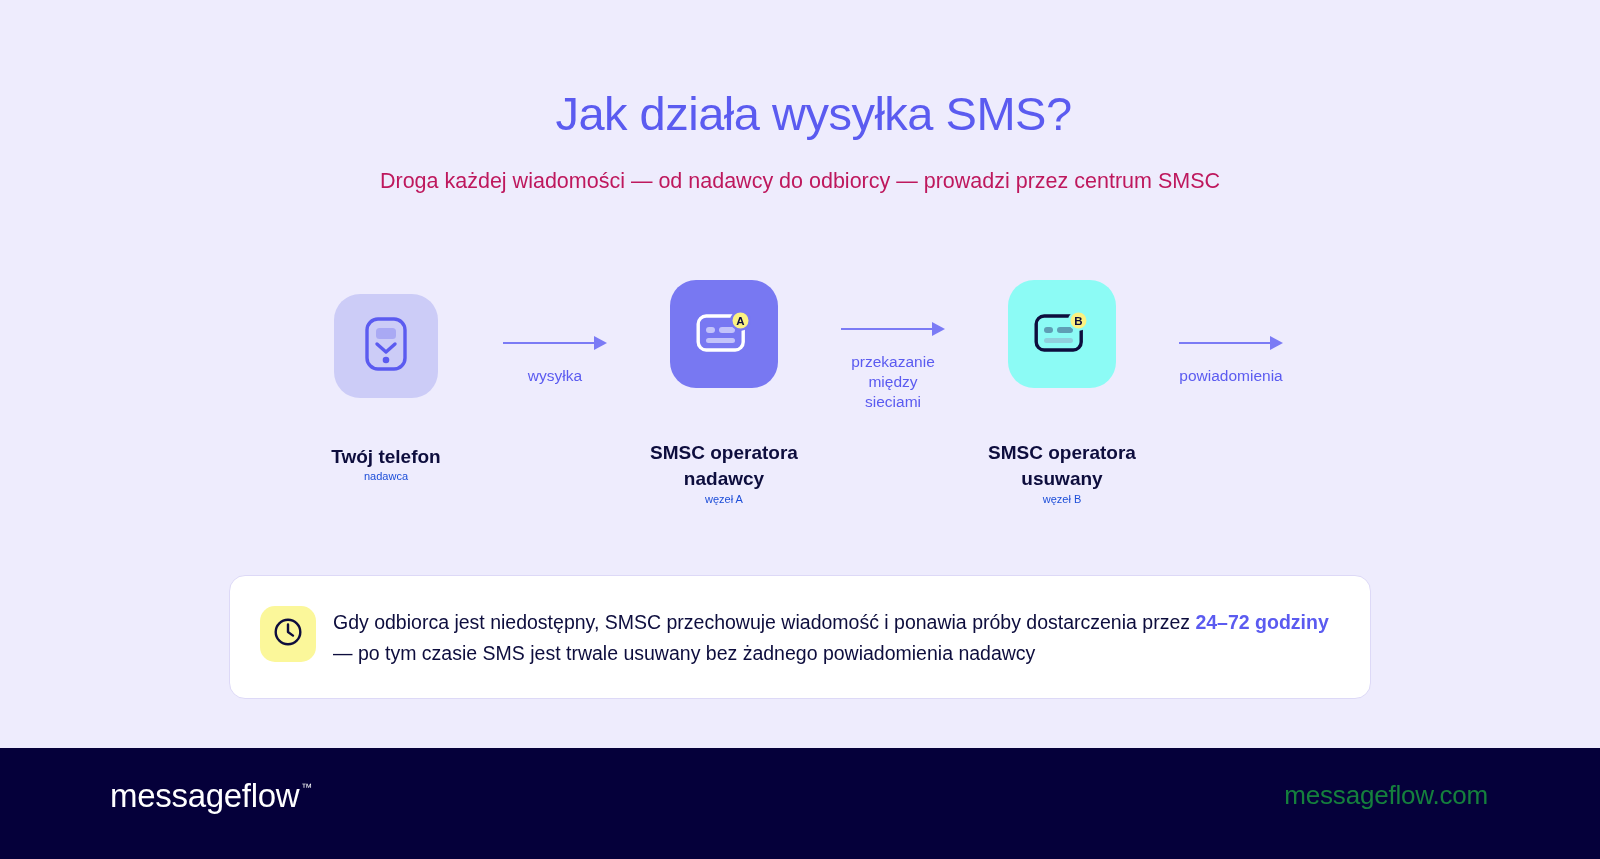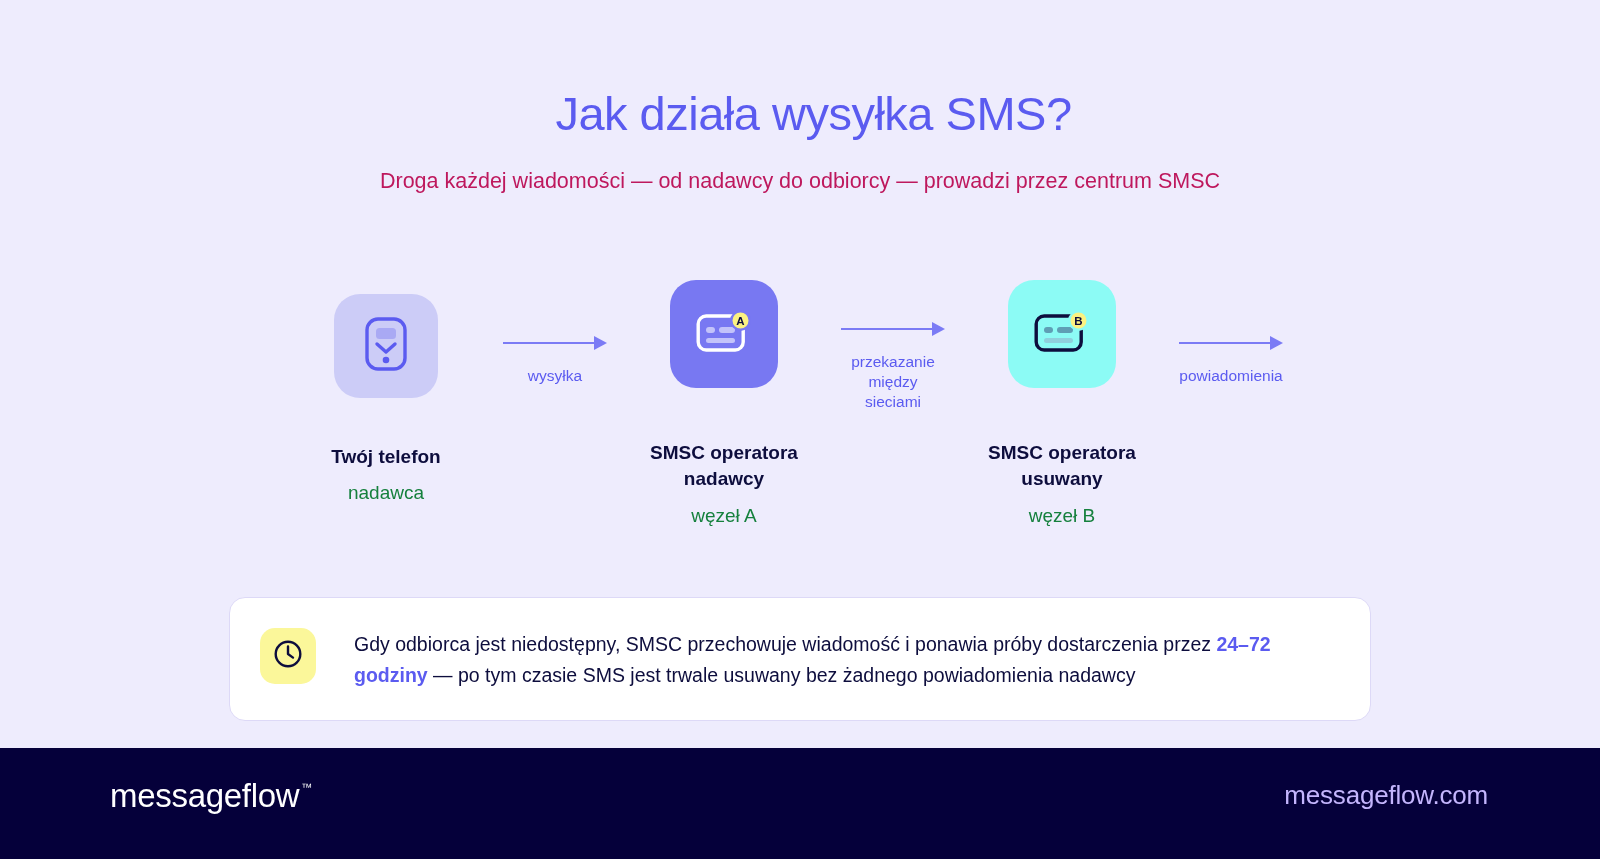--- a/index.html
+++ b/index.html
@@ -89,23 +89,23 @@
     font-weight: bold;
     color: #0d0d3d;
     text-align: center;
     line-height: 1.4;
   }
 
   .node-label.lbl-small { margin-top: 46px; }
   .node-label.lbl-big { margin-top: 52px; }
 
   .node-sub {
-    margin-top: 12px;
-    font-size: 19px;
-    color: #15803d;
+    margin-top: 0;
+    font-size: 11px;
+    color: #1d4ed8;
     text-align: center;
   }
 
   
   .arrow-col {
     width: 152px;
     display: flex;
     flex-direction: column;
     align-items: center;
     padding-top: 60px;
@@ -157,21 +157,21 @@
   }
 
   .note {
     width: 1142px;
     background: #ffffff;
     border: 1.5px solid #ddd9f7;
     border-radius: 16px;
     padding: 28px 34px 28px 30px;
     display: flex;
     align-items: flex-start;
-    gap: 38px;
+    gap: 17px;
   }
 
   .note-icon {
     width: 56px;
     height: 56px;
     min-width: 56px;
     border-radius: 15px;
     background: #fbf79a;
     display: flex;
     align-items: center;
@@ -217,21 +217,21 @@
   .logo .bold { font-weight: normal; }
   .logo .tm {
     font-size: 11px;
     margin-top: 4px;
     margin-left: 2px;
     font-weight: normal;
   }
 
   .footer-url {
     font-size: 26px;
-    color: #c4b5fd;
+    color: #15803d;
     font-weight: normal;
     letter-spacing: -0.2px;
   }
 </style>
 </head>
 <body>
 
 <div class="page">
 
   <div class="header">

